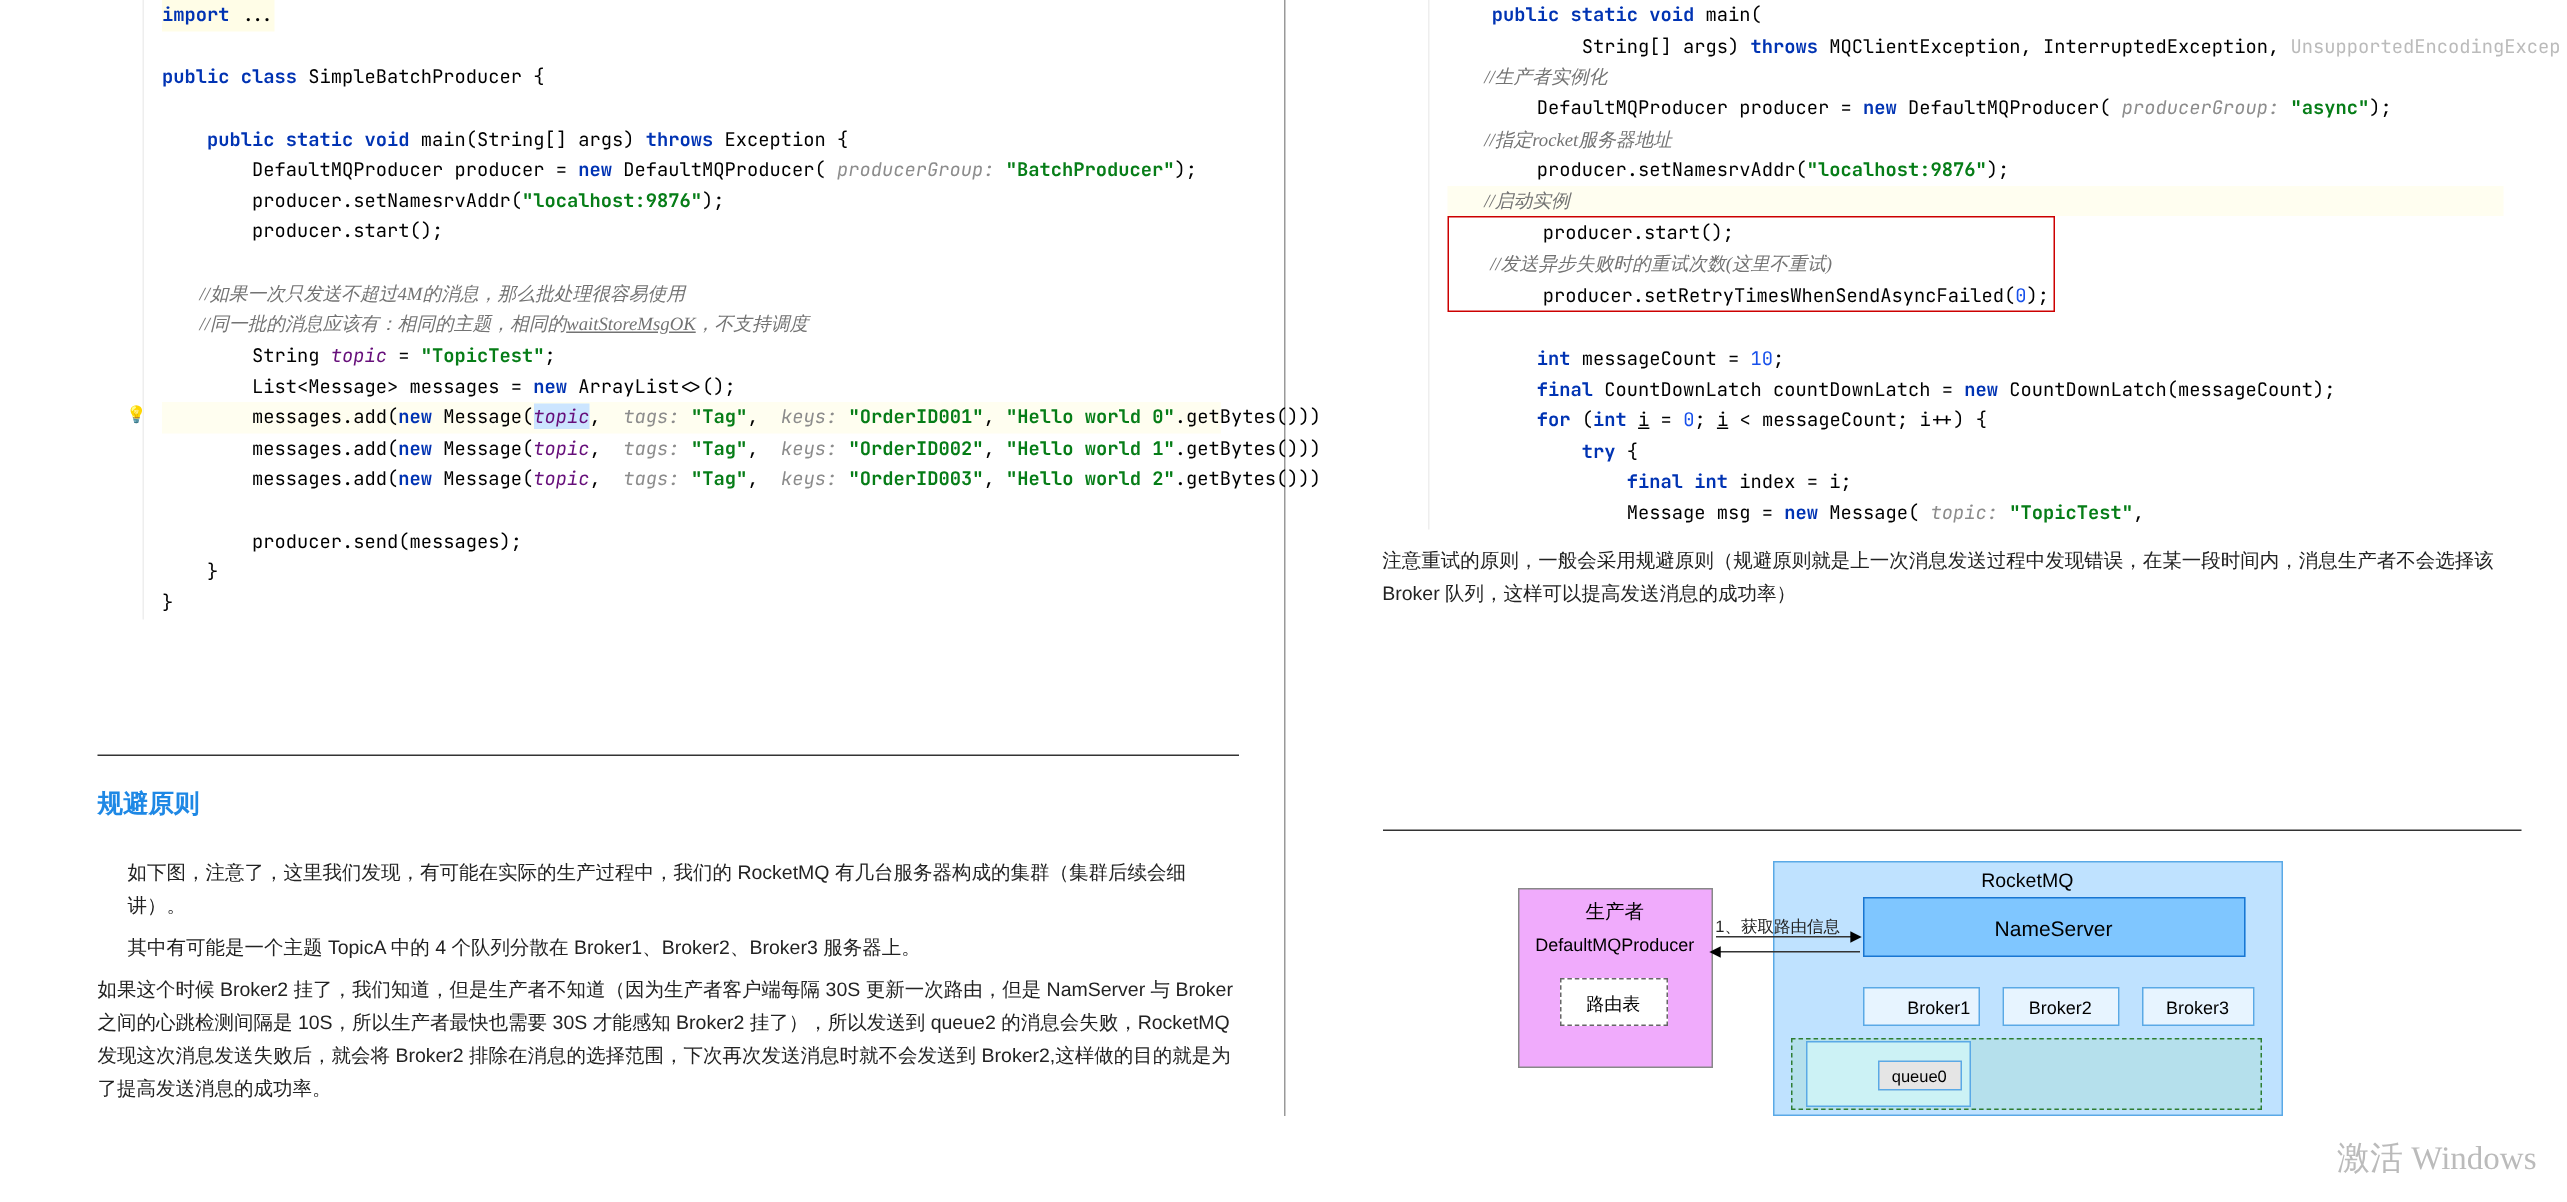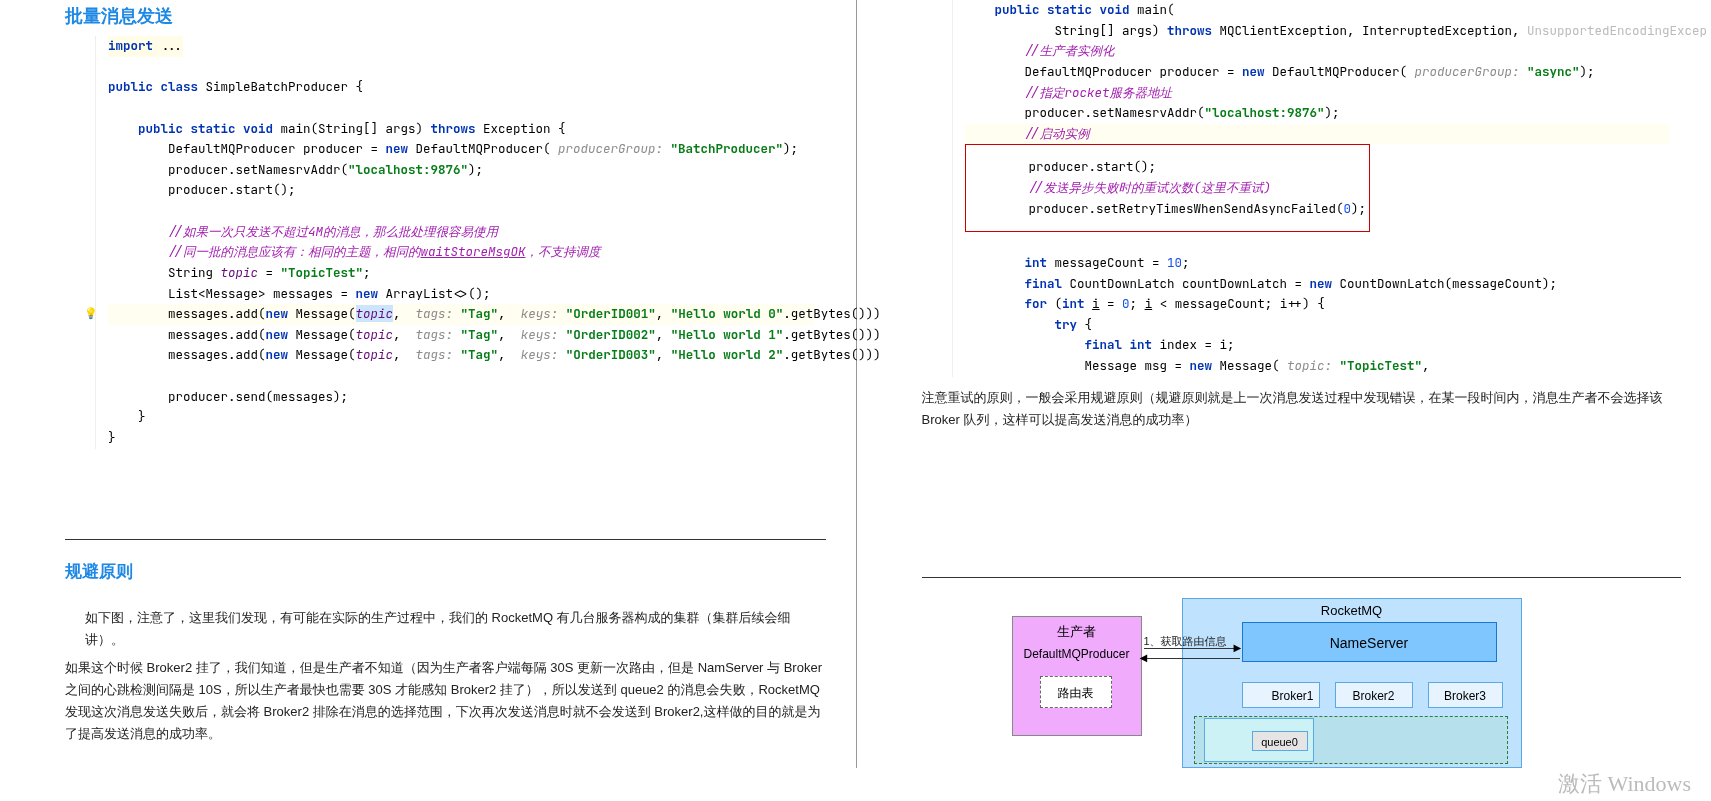--- a/index.html
+++ b/index.html
@@ -6,26 +6,26 @@
   body { font-family: "Microsoft YaHei", Arial, sans-serif; font-size: 13px; background: #fff; width: 1711px; }
   .page { display: flex; }
   .left-col { width: 50%; padding: 0 30px 0 65px; }
   .right-col { width: 50%; padding: 0 30px 0 65px; border-left: 1px solid #999; }
   .section-title { color: #1e88e5; font-size: 18px; font-weight: bold; margin: 4px 0 8px 0; }
   .section-title-dark { color: #1e88e5; font-size: 17px; font-weight: bold; margin: 12px 0 24px 0; }
   .code-block { font-family: "Consolas","JetBrains Mono",monospace; font-size: 12.5px; line-height: 1.65; white-space: pre; background: #fff; padding: 0 12px; margin-left: 30px; border-left: 1px solid #eee; position: relative; }
   .import-bg { background: #fffde7; display: inline-block; }
   .kw { color: #0033b3; font-weight: bold; }
   .str { color: #067d17; font-weight: bold; }
-  .cmt { color: #a21caf; font-style: italic; }
+  .cmt { color: #737373; font-style: italic; font-family: Liberation Serif, serif; }
   .param { color: #8c8c8c; font-style: italic; }
   .hl { background: #cce5ff; }
   .var { color: #660e7a; font-style: italic; }
   .hl-line { background: #fffef0; display: inline-block; width: 100%; }
-  .redbox { border: 1px solid #c00; display: inline-block; padding: 12px 3px; }
+  .redbox { border: 1px solid #c00; display: inline-block; padding: 0 3px; }
   .gutter-bulb { position: absolute; left: -12px; color: #e6b422; font-size: 11px; }
   .para { margin: 6px 0 6px 20px; line-height: 1.7; color: #222; font-size: 13px; }
   .hr-sep { border: none; border-top: 1px solid #333; margin: 30px 0 20px 0; }
   .mid-spacer { height: 60px; }
   
   .diagram { position: relative; width: 560px; height: 170px; margin-left: 40px; margin-top: 20px; }
   .dbox { position: absolute; border: 1.5px solid #5aa9e6; background: #bfe2ff; text-align: center; font-size: 12px; }
   .dbox-title { font-size: 13px; padding: 4px 0; }
   .rocketmq { left: 220px; top: 0; width: 340px; height: 170px; background: #bfe2ff; border: 1.5px solid #5aa9e6; }
   .nameserver { left: 280px; top: 24px; width: 255px; height: 40px; background: #7fc6ff; border: 1.5px solid #1976d2; font-size: 14px; line-height: 40px; }
@@ -33,29 +33,28 @@
   .broker2 { left: 373px; top: 84px; width: 78px; height: 26px; background: #e7f4ff; border: 1.5px solid #5aa9e6; line-height: 26px; }
   .broker3 { left: 466px; top: 84px; width: 75px; height: 26px; background: #e7f4ff; border: 1.5px solid #5aa9e6; line-height: 26px; }
   .producer { left: 50px; top: 18px; width: 130px; height: 120px; background: #fff; border: 1.5px solid #999; }
   .routetable { left: 78px; top: 78px; width: 72px; height: 32px; border: 1.5px dashed #666; background: #fff; line-height: 32px; font-size: 12px; text-align: center; position: absolute; }
   .dashedgroup { left: 232px; top: 118px; width: 314px; height: 48px; border: 1.5px dashed #2e7d32; position: absolute; background: rgba(150,220,180,0.25); }
   .queuebox { left: 242px; top: 120px; width: 110px; height: 44px; background: #ccf2f5; border: 1.5px solid #5aa9e6; position: absolute; }
   .queue0 { left: 290px; top: 133px; width: 56px; height: 20px; background: #e5e5e5; border: 1px solid #5aa9e6; position: absolute; font-size: 11px; line-height: 20px; text-align: center; }
   .arrow { position: absolute; font-size: 11px; color: #222; text-align: center; }
   .arrow-line { position: absolute; border-top: 1px solid #333; height: 0; }
   .arrow-head { position: absolute; font-size: 10px; }
-  .watermark { position: absolute; right: 20px; bottom: 2px; color: #bbb; font-size: 22px; font-family: "Microsoft YaHei"; pointer-events: none; }
+  .watermark { position: absolute; right: 20px; bottom: 14px; color: #bbb; font-size: 22px; font-family: "Microsoft YaHei"; pointer-events: none; }
 </style>
 </head>
 <body>
 
 <div class="page">
 
   <div class="left-col">
-    <div class="section-title">批量消息发送</div>
     <div class="code-block"><span class="import-bg"><span class="kw">import</span><span> ...</span></span>
 
 <span class="kw">public class</span><span> SimpleBatchProducer {</span>
 
 <span class="kw">    public static void</span><span> main(String[] args) </span><span class="kw">throws</span><span> Exception {</span>
 <span>        DefaultMQProducer producer = </span><span class="kw">new</span><span> DefaultMQProducer( </span><span class="param">producerGroup:</span><span class="str"> "BatchProducer"</span><span>);</span>
 <span>        producer.setNamesrvAddr(</span><span class="str">"localhost:9876"</span><span>);</span>
 <span>        producer.start();</span>
 
 <span class="cmt">        //如果一次只发送不超过4M的消息，那么批处理很容易使用</span>
@@ -67,20 +66,21 @@
 <span>        messages.add(</span><span class="kw">new</span><span> Message(</span><span class="var">topic</span><span>,  </span><span class="param">tags:</span><span class="str"> "Tag"</span><span>,  </span><span class="param">keys:</span><span class="str"> "OrderID003"</span><span>, </span><span class="str">"Hello world 2"</span><span>.getBytes()))</span>
 
 <span>        producer.send(messages);</span>
 <span>    }</span>
 <span>}</span></div>
 
     <div class="mid-spacer"></div>
     <hr class="hr-sep">
     <div class="section-title-dark">规避原则</div>
     <p class="para">如下图，注意了，这里我们发现，有可能在实际的生产过程中，我们的 RocketMQ 有几台服务器构成的集群（集群后续会细讲）。</p>
+    <p class="para">其中有可能是一个主题 TopicA 中的 4 个队列分散在 Broker1、Broker2、Broker3 服务器上。</p>
     <p class="para" style="margin-left:0">如果这个时候 Broker2 挂了，我们知道，但是生产者不知道（因为生产者客户端每隔 30S 更新一次路由，但是 NamServer 与 Broker 之间的心跳检测间隔是 10S，所以生产者最快也需要 30S 才能感知 Broker2 挂了），所以发送到 queue2 的消息会失败，RocketMQ 发现这次消息发送失败后，就会将 Broker2 排除在消息的选择范围，下次再次发送消息时就不会发送到 Broker2,这样做的目的就是为了提高发送消息的成功率。</p>
   </div>
 
   <div class="right-col">
     <div class="code-block"><span class="kw">    public static void</span><span> main(</span>
 <span>            String[] args) </span><span class="kw">throws</span><span> MQClientException, InterruptedException, </span><span style="color:#bbb">UnsupportedEncodingExcep</span>
 <span class="cmt">        //生产者实例化</span>
 <span>        DefaultMQProducer producer = </span><span class="kw">new</span><span> DefaultMQProducer( </span><span class="param">producerGroup:</span><span class="str"> "async"</span><span>);</span>
 <span class="cmt">        //指定rocket服务器地址</span>
 <span>        producer.setNamesrvAddr(</span><span class="str">"localhost:9876"</span><span>);</span>

